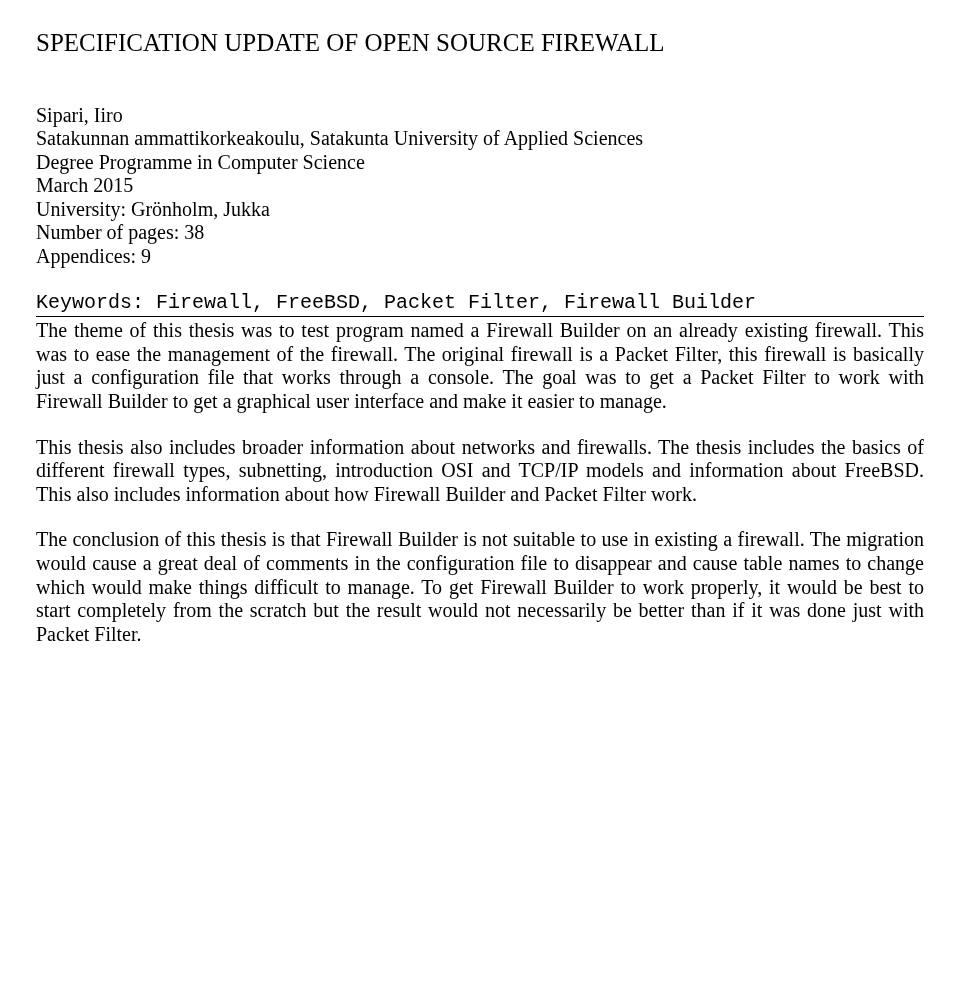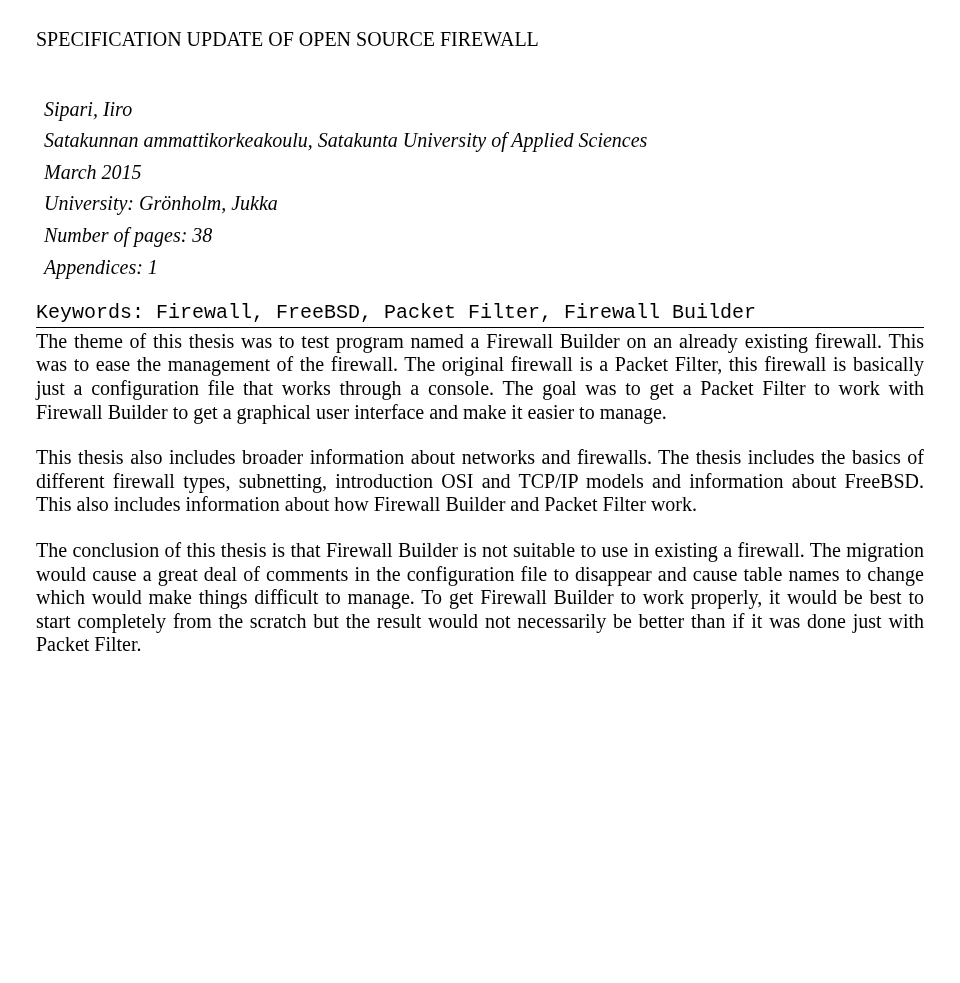--- a/index.html
+++ b/index.html
@@ -7,29 +7,28 @@
     padding: 28px 36px 36px 36px;
     background: #ffffff;
     font-family: "Times New Roman", Times, serif;
     font-size: 20px;
     line-height: 1.18;
     color: #000000;
     width: 960px;
     box-sizing: border-box;
   }
   .title {
-    font-size: 20px;
+    font-size: 25px;
     margin-bottom: 46px;
   }
   .meta {
     margin-bottom: 22px;
   }
   .meta div {
-    margin: 8px;
-    font-style: italic;
+    margin: 0;
   }
   .keywords {
     margin-bottom: 0;
     font-family: Liberation Mono, monospace;
   }
   .hr-line {
     border: none;
     border-top: 1px solid #000000;
     margin: 2px 0 2px 0;
   }
@@ -43,24 +42,25 @@
   }
 </style>
 </head>
 <body>
 
 <div class="title">SPECIFICATION UPDATE OF OPEN SOURCE FIREWALL</div>
 
 <div class="meta">
   <div>Sipari, Iiro</div>
   <div>Satakunnan ammattikorkeakoulu, Satakunta University of Applied Sciences</div>
+  <div>Degree Programme in Computer Science</div>
   <div>March 2015</div>
   <div>University: Grönholm, Jukka</div>
   <div>Number of pages: 38</div>
-  <div>Appendices: 1</div>
+  <div>Appendices: 9</div>
 </div>
 
 <div class="keywords">Keywords: Firewall, FreeBSD, Packet Filter, Firewall Builder</div>
 
 <hr class="hr-line">
 
 <div class="body-text">
   <p>The theme of this thesis was to test program named a Firewall Builder on an already existing firewall. This was to ease the management of the firewall. The original firewall is a Packet Filter, this firewall is basically just a configuration file that works through a console. The goal was to get a Packet Filter to work with Firewall Builder to get a graphical user interface and make it easier to manage.</p>
   <p>This thesis also includes broader information about networks and firewalls. The thesis includes the basics of different firewall types, subnetting, introduction OSI and TCP/IP models and information about FreeBSD. This also includes information about how Firewall Builder and Packet Filter work.</p>
   <p class="last">The conclusion of this thesis is that Firewall Builder is not suitable to use in existing a firewall. The migration would cause a great deal of comments in the configuration file to disappear and cause table names to change which would make things difficult to manage. To get Firewall Builder to work properly, it would be best to start completely from the scratch but the result would not necessarily be better than if it was done just with Packet Filter.</p>

